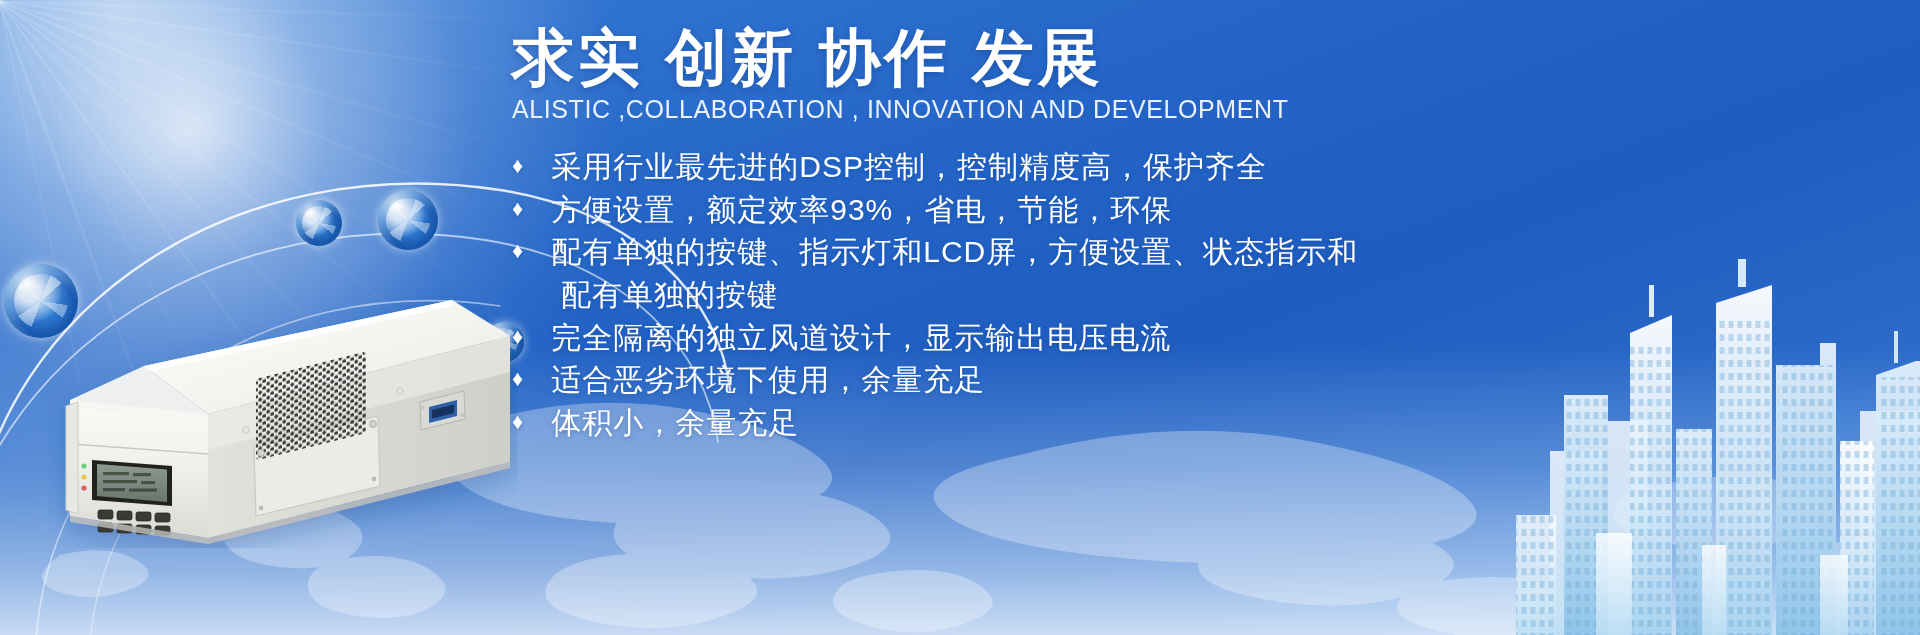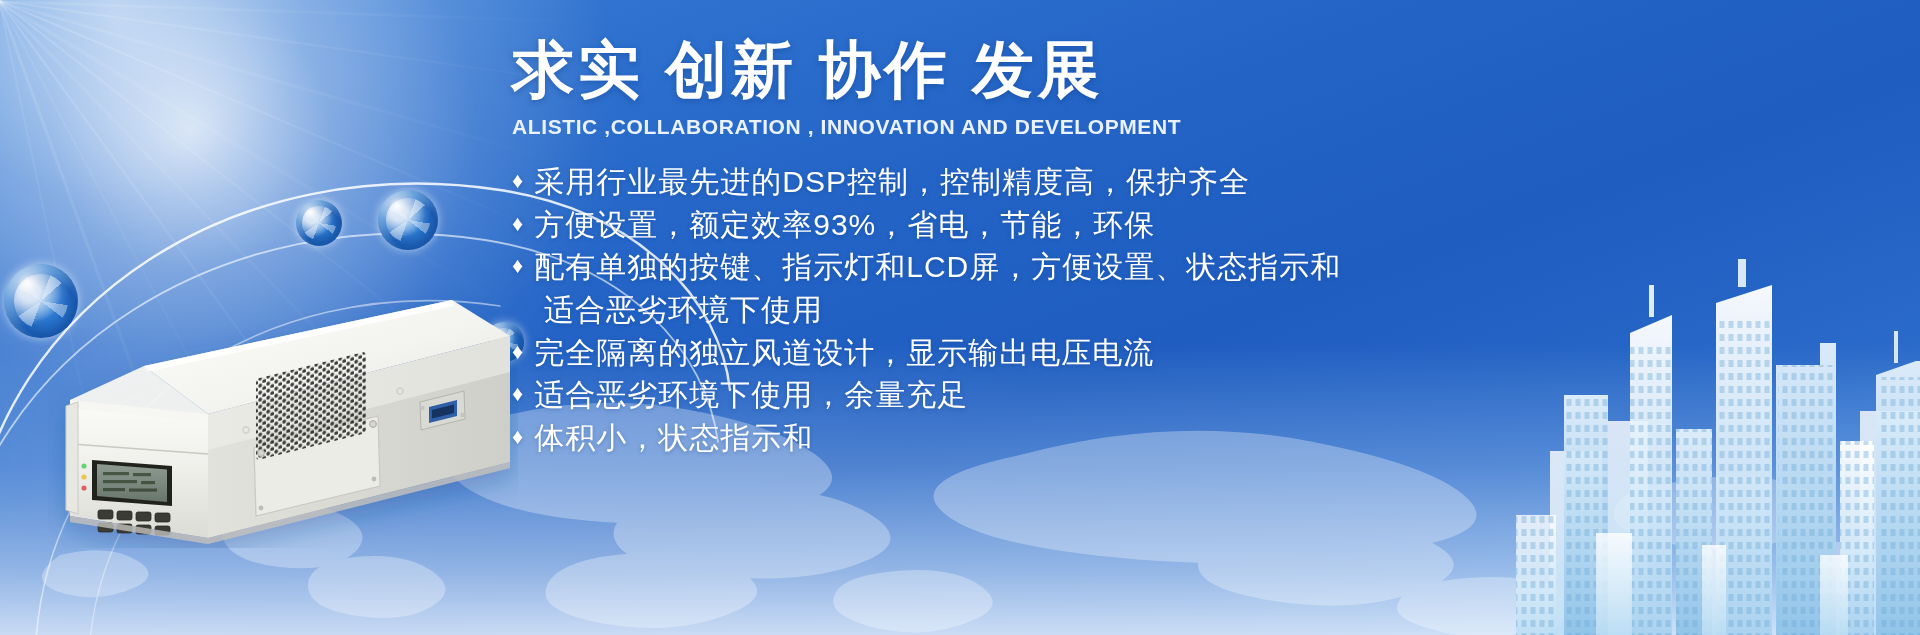--- a/index.html
+++ b/index.html
@@ -57,40 +57,40 @@
     mix-blend-mode:screen; opacity:.85;
   }
 
   
   .skyline { position:absolute; right:0; bottom:0; width:760px; height:420px; pointer-events:none; }
 
   
   .device { position:absolute; left:48px; top:248px; width:470px; height:300px; }
 
   
-  .copy { position:absolute; left:512px; top:34px; width:1000px; }
+  .copy { position:absolute; left:512px; top:22px; width:1000px; }
 
   .headline {
     font-size:62px; font-weight:bold; color:#ffffff; letter-spacing:4px;
     line-height:1.15; white-space:nowrap;
     text-shadow:0 2px 6px rgba(10,50,120,.35);
   }
   .subhead {
-    margin-top:10px; font-size:21px; color:#eaf2ff; letter-spacing:.6px;
-    white-space:nowrap; font-weight:700;
+    margin-top:2px; font-size:25px; color:#eaf2ff; letter-spacing:.6px;
+    white-space:nowrap; font-weight:400;
   }
 
   .bullets { margin-top:22px; }
   .bullet {
     display:flex; align-items:flex-start; gap:10px;
     color:#ffffff; font-size:30px; line-height:1.42; letter-spacing:1px;
     text-shadow:0 1px 4px rgba(12,55,125,.35);
   }
   .bullet .dia { flex:0 0 auto; font-size:22px; line-height:1.85; color:#ffffff; }
-  .bullet .txt { flex:1 1 auto; }
+  .bullet .txt { flex:1 1 auto;margin-left:17px; }
   .bullet.cont { padding-left:32px; }
 </style>
 </head>
 <body>
 
 <div id="banner">
 
   <div class="glow"></div>
   <div class="rays">
     <div class="ray" style="transform:rotate(8deg);  opacity:.30;"></div>
@@ -320,30 +320,30 @@
         </div>
         <div class="bullet">
           <span class="dia">♦</span>
           <span class="txt">方便设置，额定效率93%，省电，节能，环保</span>
         </div>
         <div class="bullet">
           <span class="dia">♦</span>
           <span class="txt">配有单独的按键、指示灯和LCD屏，方便设置、状态指示和</span>
         </div>
         <div class="bullet cont">
-          <span class="txt">适合恶劣环境下使用</span>
+          <span class="txt">配有单独的按键</span>
         </div>
         <div class="bullet">
           <span class="dia">♦</span>
           <span class="txt">完全隔离的独立风道设计，显示输出电压电流</span>
         </div>
         <div class="bullet">
           <span class="dia">♦</span>
           <span class="txt">适合恶劣环境下使用，余量充足</span>
         </div>
         <div class="bullet">
           <span class="dia">♦</span>
-          <span class="txt">体积小，状态指示和</span>
+          <span class="txt">体积小，余量充足</span>
         </div>
       </div>
   </div>
 
 </div>
 
 </body></html>

